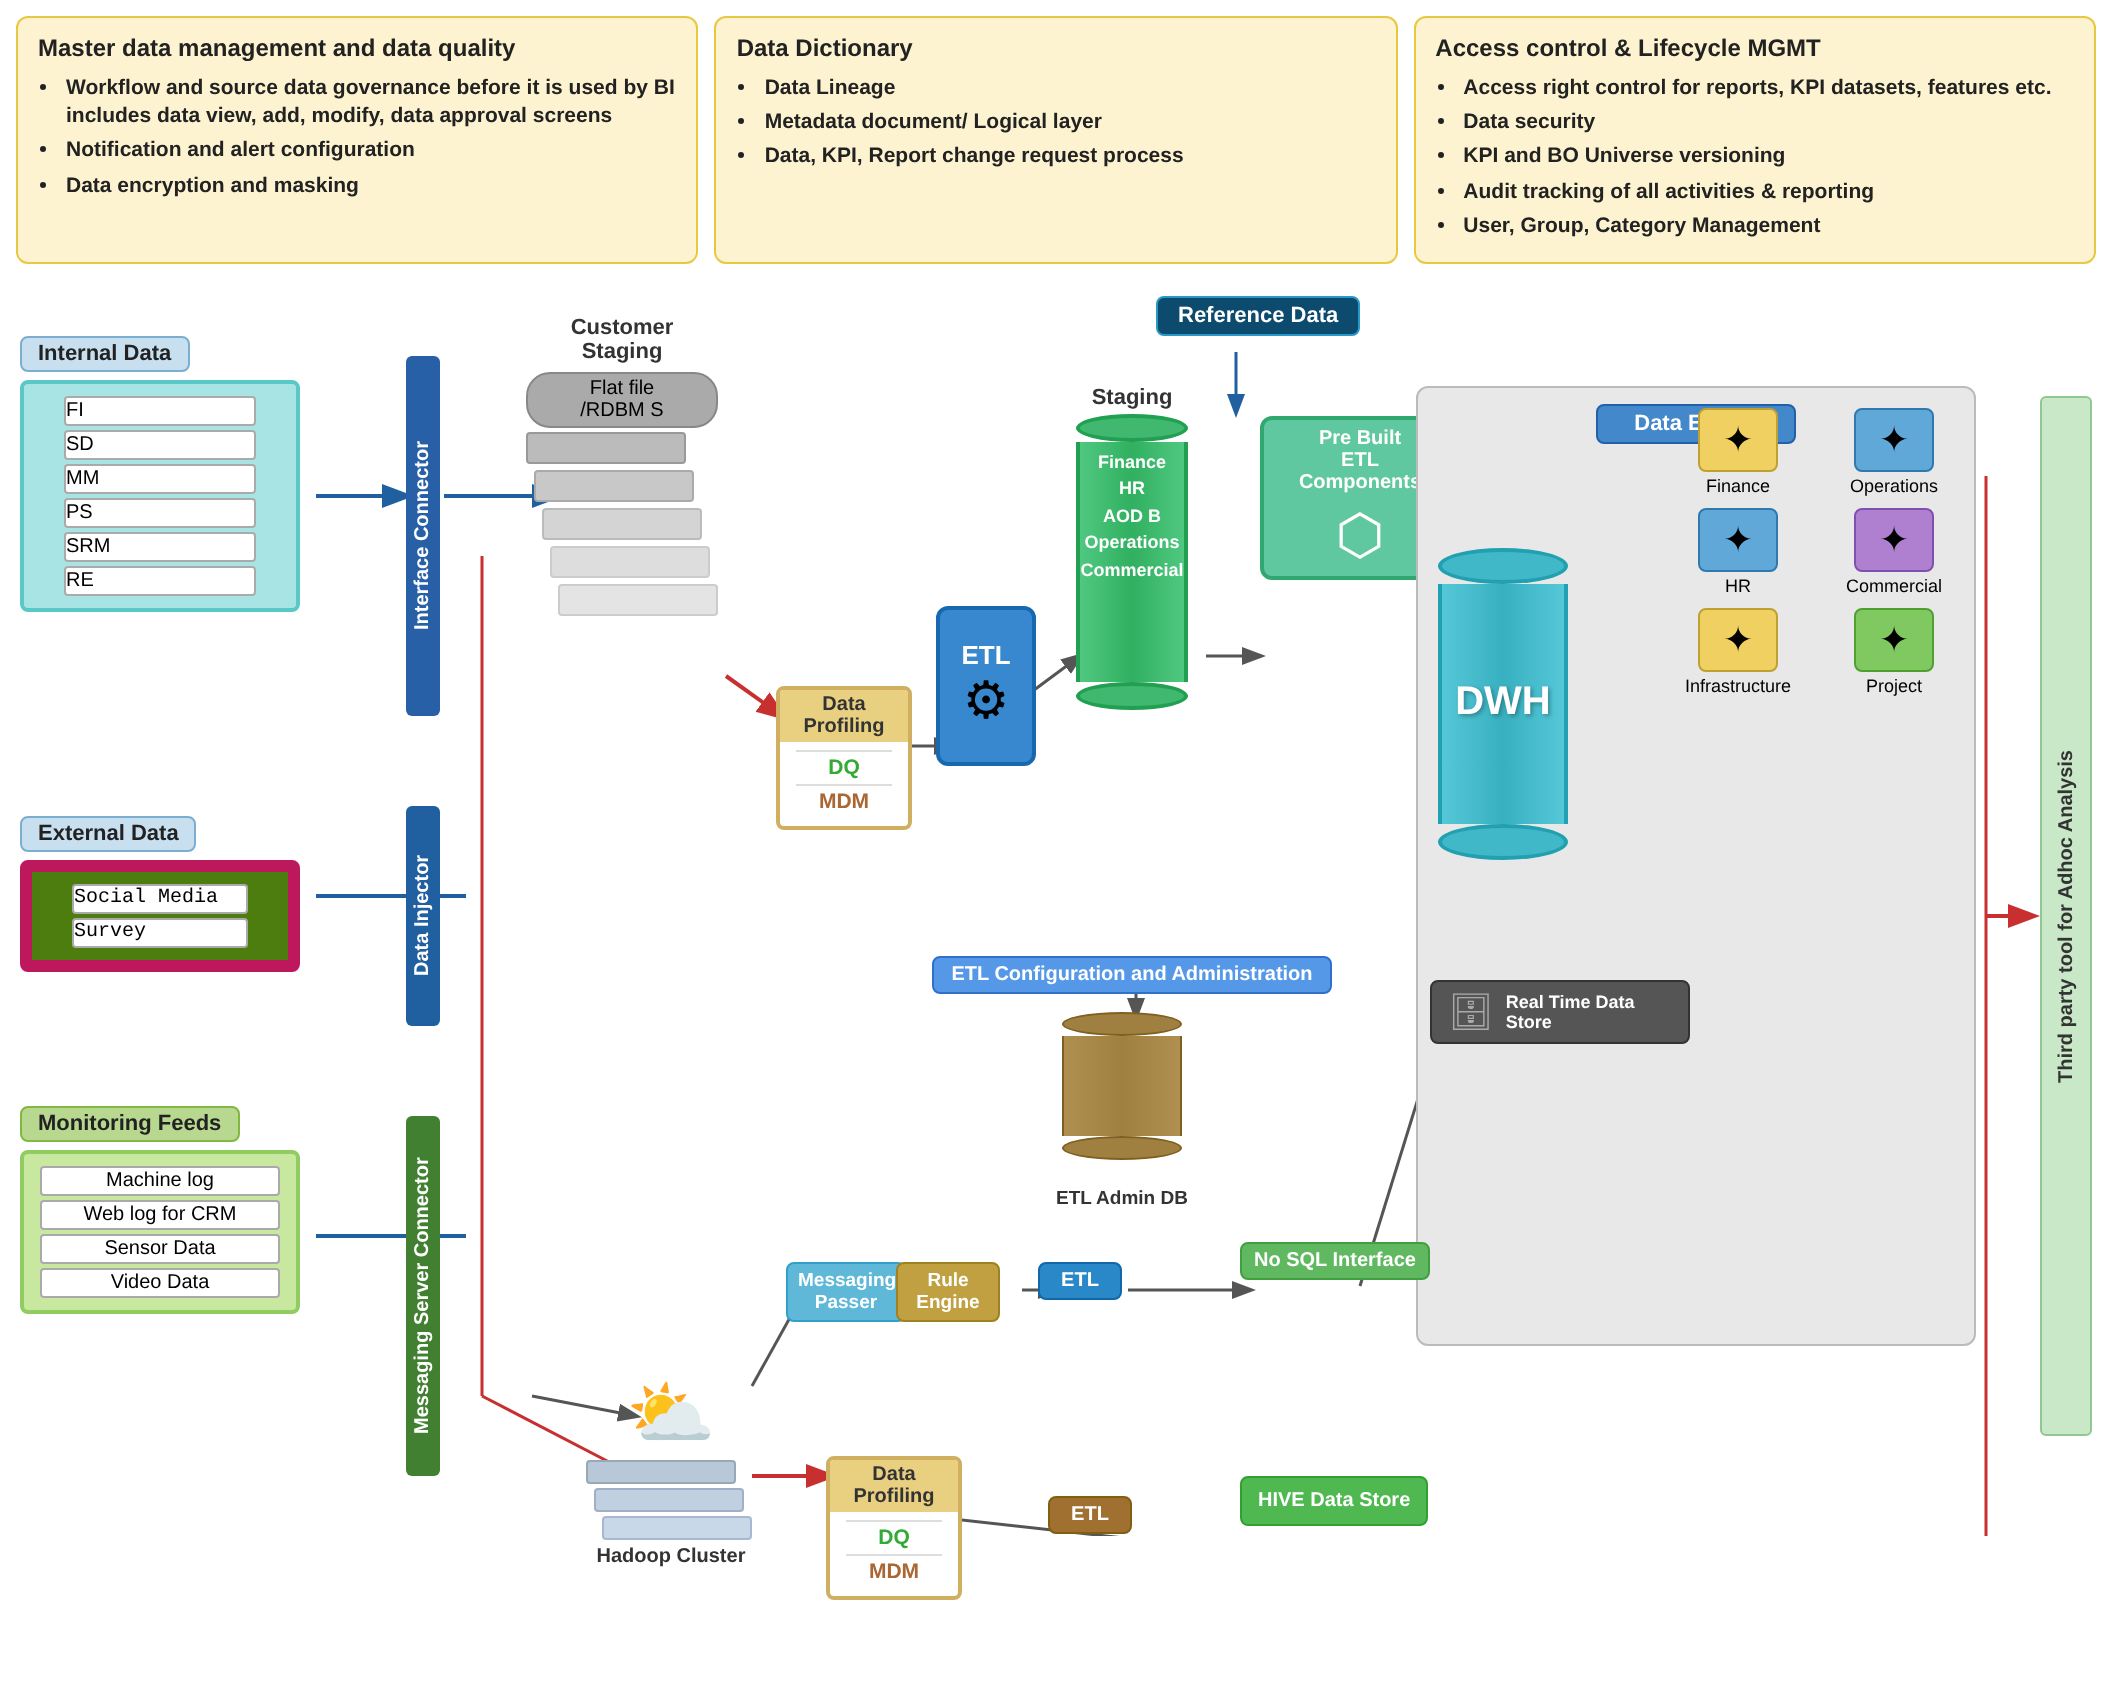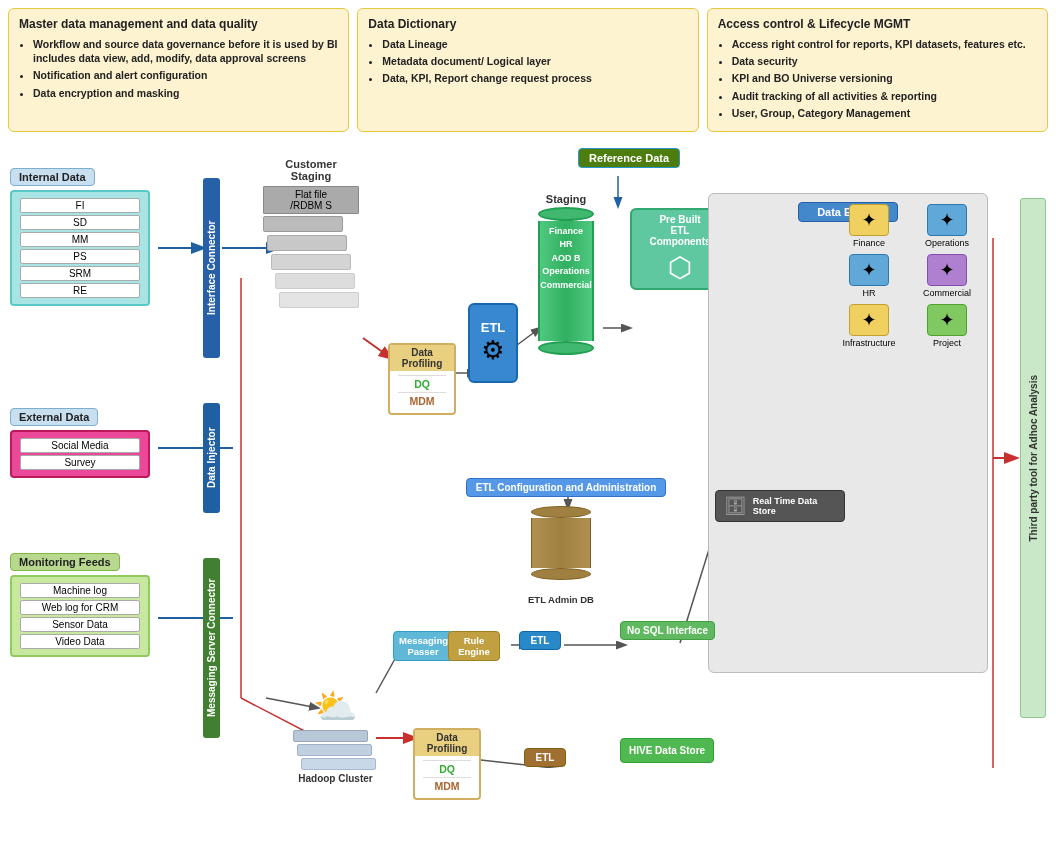--- a/index.html
+++ b/index.html
@@ -14,22 +14,22 @@
 
     
     .diagram { position: relative; width: 1040px; margin: 0 8px; height: 620px; }
 
     
     .panel-label { font-size: 11px; font-weight: bold; color: #222; background: #c8dff0; border: 1px solid #7baecf; border-radius: 4px; padding: 2px 8px; display: inline-block; margin-bottom: 4px; }
 
     .internal-data { position: absolute; left: 0; top: 10px; width: 150px; }
 
     .data-box { border: 2px solid #5bc8c8; border-radius: 4px; background: #a8e4e4; padding: 4px; }
-    .data-item { background: #fff; border: 1px solid #aaa; border-radius: 2px; font-size: 10px; text-align: center; margin: 2px 4px; padding: 1px 0; }
-    .data-box-ext { border: 2px solid #be185d; border-radius: 4px; background: #ec4899; padding: 4px; }
+    .data-item { background: #fff; border: 1px solid #aaa; border-radius: 2px; font-size: 10px; text-align: left; margin: 2px 16px; padding: 1px 0; }
+    .data-box-ext { border: 6px solid #be185d; border-radius: 4px; background: #4d7c0f; padding: 4px; font-family: Liberation Mono, monospace; }
     .data-box-mon { border: 2px solid #90cc60; border-radius: 4px; background: #c8e8a0; padding: 4px; }
     .data-item-mon { background: #fff; border: 1px solid #aaa; border-radius: 2px; font-size: 10px; text-align: center; margin: 2px 4px; padding: 1px 16px; }
 
     
     .connector-label { position: absolute; writing-mode: vertical-rl; text-orientation: mixed; transform: rotate(180deg); background: #2860a8; color: #fff; font-size: 10px; font-weight: bold; padding: 8px 3px; border-radius: 3px; text-align: center; }
     .staging-label { font-size: 11px; font-weight: bold; color: #333; text-align: center; margin-bottom: 4px; }
 
     
     .profiling-box { position: absolute; background: #fff; border: 2px solid #d0b060; border-radius: 4px; padding: 4px 8px; text-align: center; }
     .profiling-title { font-size: 10px; font-weight: bold; color: #333; background: #e8d080; margin: -4px -8px 4px -8px; padding: 2px 4px; border-radius: 2px 2px 0 0; }
@@ -206,21 +206,21 @@
         <div class="data-item-mon">Video Data</div>
       </div>
     </div>
 
     <div class="connector-label" style="left:195px; top:420px; height:180px; background:#408030;">
       <span>Messaging Server Connector</span>
     </div>
 
     <div style="position:absolute; left:255px; top:20px;">
       <div class="staging-label">Customer<br>Staging</div>
-      <div style="background:#aaa; border:1px solid #888; border-radius:1px; padding:2px 6px; font-size:10px; text-align:center; margin-bottom:2px;">Flat file<br>/RDBM S</div>
+      <div style="background:#aaa; border:1px solid #888; border-radius:12px; padding:2px 6px; font-size:10px; text-align:center; margin-bottom:2px;">Flat file<br>/RDBM S</div>
 
       <div style="display:flex; flex-direction:column; gap:3px; margin-top:2px;">
         <div style="background:#bbb; border:1px solid #999; height:16px; border-radius:2px; width:80px;"></div>
         <div style="background:#c8c8c8; border:1px solid #aaa; height:16px; border-radius:2px; width:80px; margin-left:4px;"></div>
         <div style="background:#d4d4d4; border:1px solid #bbb; height:16px; border-radius:2px; width:80px; margin-left:8px;"></div>
         <div style="background:#ddd; border:1px solid #ccc; height:16px; border-radius:2px; width:80px; margin-left:12px;"></div>
         <div style="background:#e4e4e4; border:1px solid #ccc; height:16px; border-radius:2px; width:80px; margin-left:16px;"></div>
       </div>
     </div>
 
@@ -228,21 +228,21 @@
       <div class="profiling-title">Data Profiling</div>
       <div class="profiling-item dq-item">DQ</div>
       <div class="profiling-item mdm-item">MDM</div>
     </div>
 
     <div style="position:absolute; left:460px; top:165px; width:50px; height:80px; background:#3888d0; border:2px solid #1868b0; border-radius:6px; display:flex; align-items:center; justify-content:center; flex-direction:column;">
       <span style="color:#fff; font-weight:bold; font-size:13px;">ETL</span>
       <span style="font-size:26px;">⚙</span>
     </div>
 
-    <div style="position:absolute; left:570px; top:10px; background:#4d7c0f; border:1.5px solid #2898c8; border-radius:4px; padding:3px 10px; font-size:11px; font-weight:bold; color:#fff;">
+    <div style="position:absolute; left:570px; top:10px; background:#0c4a6e; border:1.5px solid #2898c8; border-radius:4px; padding:3px 10px; font-size:11px; font-weight:bold; color:#fff;">
       <span>Reference Data</span>
     </div>
 
     <div style="position:absolute; left:530px; top:55px;">
       <div style="font-size:11px; font-weight:bold; color:#333; text-align:center; margin-bottom:2px;">Staging</div>
       <div class="stag-cyl-top"></div>
       <div class="stag-cyl-body">
         <div class="stag-content">Finance<br>HR<br>AOD B<br>Operations<br>Commercial</div>
       </div>
       <div class="stag-cyl-bottom"></div>
@@ -266,20 +266,27 @@
       </div>
       <div style="font-size:9.5px; color:#333; font-weight:bold; margin-top:14px;">ETL Admin DB</div>
     </div>
 
     <div style="position:absolute; left:700px; top:55px; width:280px; height:480px; background:#e8e8e8; border:1.5px solid #bbb; border-radius:6px; padding:4px;">
 
       <div style="background:#4488cc; border:1.5px solid #2260aa; border-radius:4px; padding:3px 12px; font-size:11px; font-weight:bold; color:#fff; text-align:center; margin: 4px auto; width:100px;">
         <span>Data Export</span>
       </div>
 
+      <div style="position:absolute; left:10px; top:80px;">
+        <div style="width:65px; height:18px; background:#40b8c8; border:2px solid #20a0b0; border-radius:50%;"></div>
+        <div style="width:65px; height:120px; background:linear-gradient(to right, #55c8d8, #38b0c0, #55c8d8); border-left:2px solid #20a0b0; border-right:2px solid #20a0b0; display:flex; align-items:center; justify-content:center;">
+          <span style="font-size:20px; font-weight:bold; color:#fff; text-shadow: 1px 1px 2px rgba(0,0,0,0.3);">DWH</span>
+        </div>
+        <div style="width:65px; height:18px; background:#40b8c8; border:2px solid #20a0b0; border-radius:50%;"></div>
+      </div>
 
       <div style="position:absolute; right:4px; top:10px; width:150px;">
         <div style="display:grid; grid-template-columns:1fr 1fr; gap:6px;">
           <div style="text-align:center;">
             <div class="icon-box icon-yellow">✦</div>
             <div style="font-size:9px;">Finance</div>
           </div>
           <div style="text-align:center;">
             <div class="icon-box icon-blue">✦</div>
             <div style="font-size:9px;">Operations</div>

